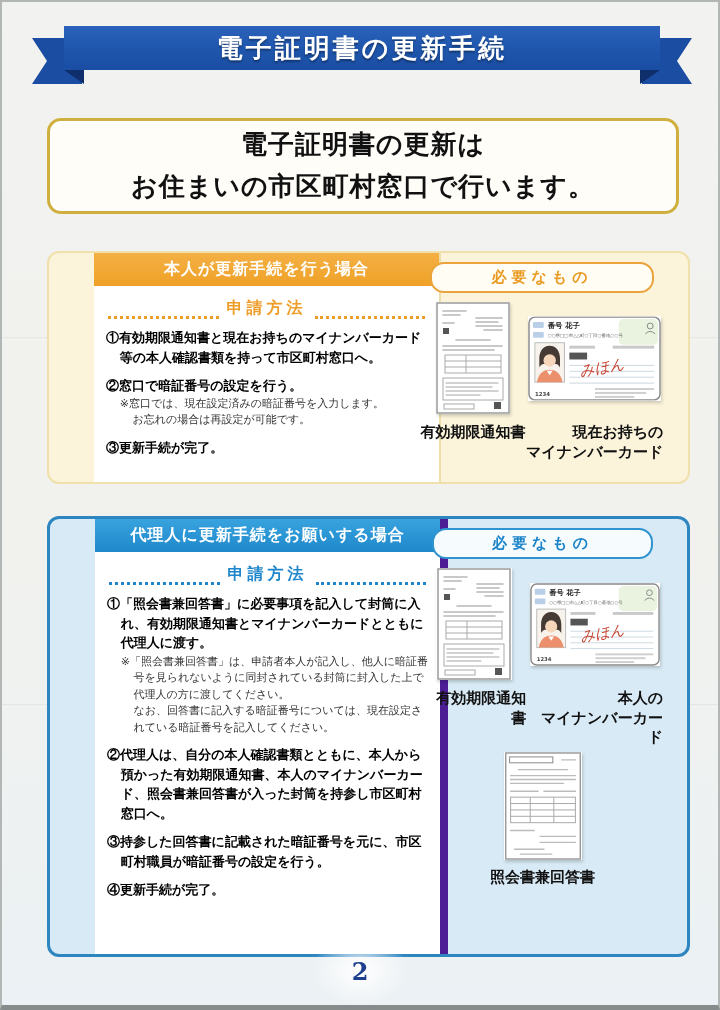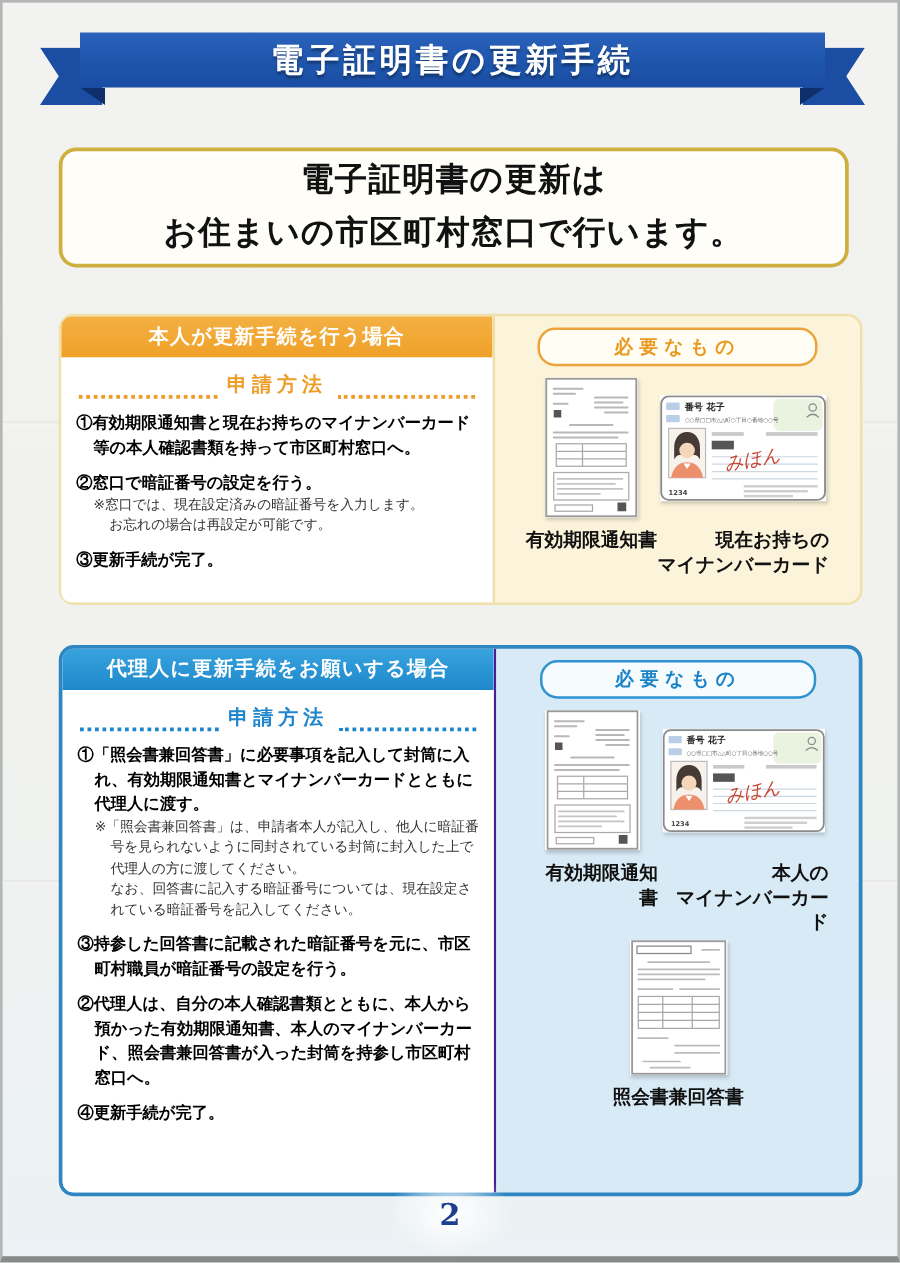--- a/index.html
+++ b/index.html
@@ -29,23 +29,23 @@
   .headline{position:absolute;left:45px;top:116px;width:632px;height:96px;box-sizing:border-box;
     background:#fefdf8;border:3px solid #cfb03e;border-radius:14px;
     display:flex;flex-direction:column;align-items:center;justify-content:center;
     box-shadow:inset 0 0 0 2px #fff;}
   .headline div{font-size:26px;font-weight:800;color:#111;line-height:1.6;letter-spacing:1px;}
   
   .sec{position:absolute;left:45px;width:643px;border-radius:12px;box-sizing:border-box;}
   .sec-self{top:249px;height:233px;background:#fbf3da;border:2px solid #f0e0ab;}
   .sec-proxy{top:514px;height:441px;background:#d8eaf5;border:3px solid #2e86c1;}
   .leftcol{position:absolute;left:0;top:0;bottom:0;width:345px;overflow:hidden;
-    display:flex;flex-direction:column;border-radius:9px 0 0 9px;}
+    display:flex;flex-direction:column;border-radius:9px 0 0 9px;padding-left:45px;}
   .sec-self .leftcol{border-right:2px solid #eedfa9;}
-  .sec-proxy .leftcol{border-right:2px solid #4c1d95;}
+  .sec-proxy .leftcol{border-right:8px solid #4c1d95;}
   .sec-h{height:33px;flex:0 0 33px;display:flex;align-items:center;justify-content:center;
     color:#fff;font-weight:800;font-size:16px;letter-spacing:1px;}
   .sec-self .sec-h{background:linear-gradient(180deg,#f4b044,#efa127);}
   .sec-proxy .sec-h{background:linear-gradient(180deg,#38a3de,#1e88cb);}
   .sec-body{flex:1;background:#fff;padding:2px 12px 6px;}
   .method{display:flex;align-items:flex-end;gap:8px;margin:10px 2px 9px;}
   .method .line{flex:1;border-top:3px dotted currentColor;height:0;}
   .method .lbl{font-weight:800;font-size:16px;letter-spacing:4px;}
   .sec-self .method{color:#ee9d28;}
   .sec-proxy .method{color:#1e86cc;}
@@ -246,22 +246,22 @@
       <div class="sec-h">代理人に更新手続をお願いする場合</div>
       <div class="sec-body">
         <div class="method">
           <span class="line"></span>
           <span class="lbl">申請方法</span>
           <span class="line"></span>
         </div>
         <p class="step" style="margin-bottom:4px">①「照会書兼回答書」に必要事項を記入して封筒に入れ、有効期限通知書とマイナンバーカードとともに代理人に渡す。</p>
         <p class="note">※「照会書兼回答書」は、申請者本人が記入し、他人に暗証番号を見られないように同封されている封筒に封入した上で代理人の方に渡してください。
 なお、回答書に記入する暗証番号については、現在設定されている暗証番号を記入してください。</p>
+        <p class="step">②代理人は、自分の本人確認書類とともに、本人から預かった有効期限通知書、本人のマイナンバーカード、照会書兼回答書が入った封筒を持参し市区町村窓口へ。</p>
         <p class="step">③持参した回答書に記載された暗証番号を元に、市区町村職員が暗証番号の設定を行う。</p>
-        <p class="step">②代理人は、自分の本人確認書類とともに、本人から預かった有効期限通知書、本人のマイナンバーカード、照会書兼回答書が入った封筒を持参し市区町村窓口へ。</p>
         <p class="step">④更新手続が完了。</p>
       </div>
     </div>
     <div class="rightcol">
       <div class="pill">必要なもの</div>
       <div class="figrow row1">
         <figure>
           <div class="imgwrap">
             <svg class="mock" width="76" height="112" viewBox="0 0 74 112">
                 <use href="#sym-doc"></use>

